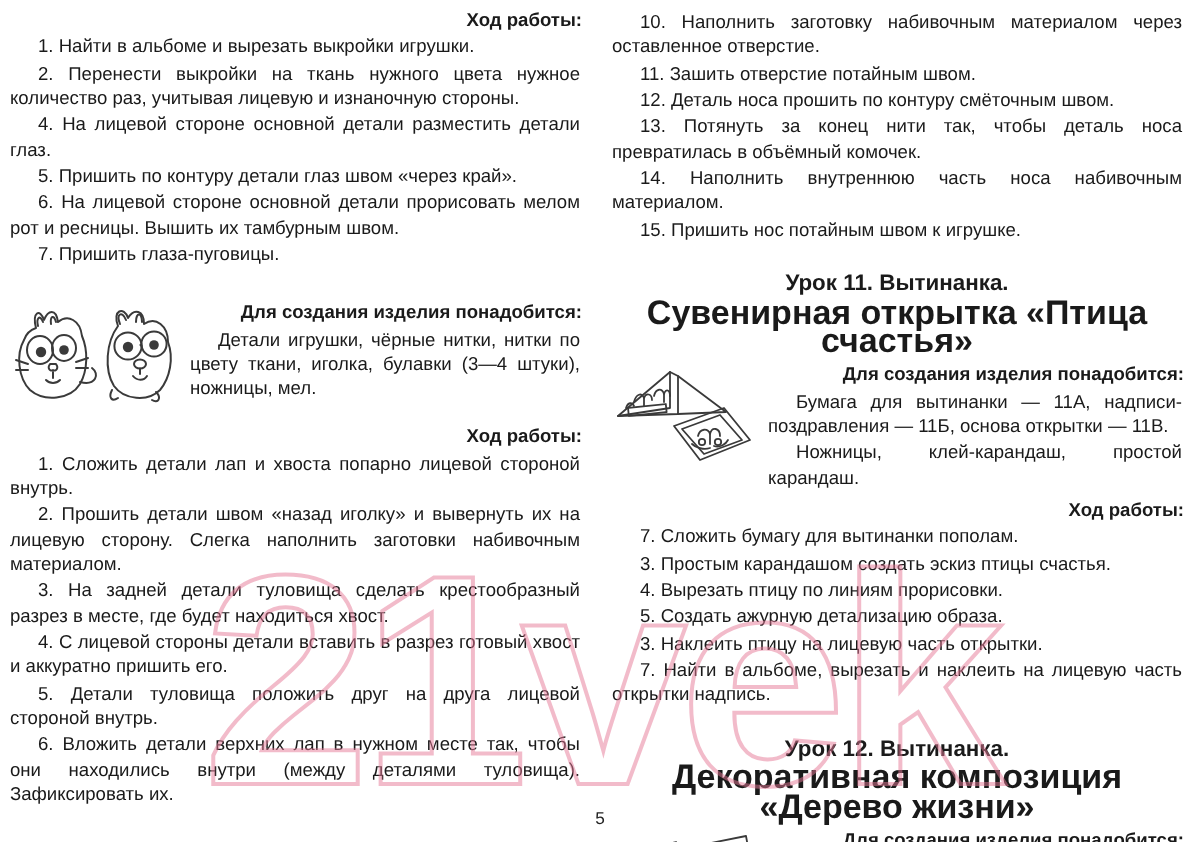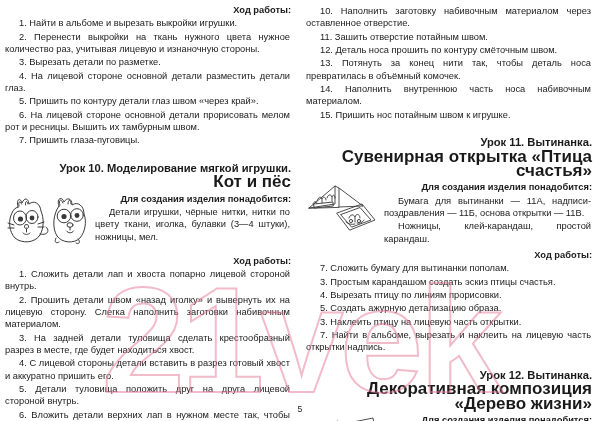--- a/index.html
+++ b/index.html
@@ -62,21 +62,21 @@
     font-weight: 700;
     font-size: 9.3px;
     line-height: 12.3px;
     margin: 0 0 0.5px 0;
     text-align: right;
   }
   .lesson-title {
     font-weight: 700;
     font-size: 11.2px;
     line-height: 14.4px;
-    text-align: right;
+    text-align: center;
     margin: 0;
   }
   .lesson-title.subtitle {
     font-size: 17px;
   }
 
   p.para {
     margin: 1px;
     font-size: 9.3px;
     line-height: 12.35px;
@@ -120,33 +120,28 @@
 </div>
 
 <div id="page">
 
   <div class="column" id="column-left">
 
     <div class="block">
       <div class="section-heading">Ход работы:</div>
       <p class="para">1. Найти в альбоме и вырезать выкройки игрушки.</p>
       <p class="para">2. Перенести выкройки на ткань нужного цвета нужное количество раз, учитывая лицевую и изнаночную стороны.</p>
-      <p class="para">3. Вырезать детали по разметке.</p>
       <p class="para">4. На лицевой стороне основной детали разместить детали глаз.</p>
       <p class="para">5. Пришить по контуру детали глаз швом «через край».</p>
       <p class="para">6. На лицевой стороне основной детали прорисовать мелом рот и ресницы. Вышить их тамбурным швом.</p>
       <p class="para">7. Пришить глаза-пуговицы.</p>
     </div>
 
     <div class="spacer-lg"></div>
 
-    <div class="block">
-      <div class="lesson-title">Урок 10. Моделирование мягкой игрушки.</div>
-      <div class="lesson-title subtitle">Кот и пёс</div>
-    </div>
 
     <div class="spacer-sm"></div>
 
     <div class="materials-wrap">
       <div class="illus">
         <svg width="86" height="58" viewBox="0 0 86 58" fill="none" stroke="#3a3a3a" stroke-width="1" stroke-linecap="round" stroke-linejoin="round">
 
           <path d="M14 13 C12 5 16 3 18 9 C20 4 24 3 25 10 C30 6 36 9 37 17 C40 24 40 34 36 41 C31 49 18 50 11 44 C5 38 4 26 8 19 C9 16 11 14 14 13 Z"></path>
 
           <path d="M15 12 C14 8 16 6 17.5 10"></path>

